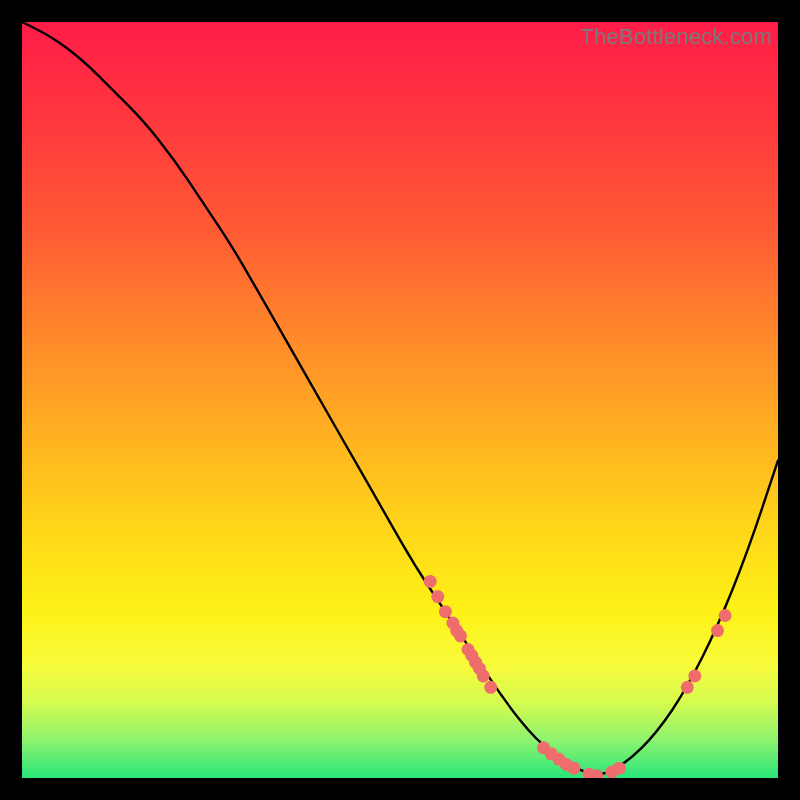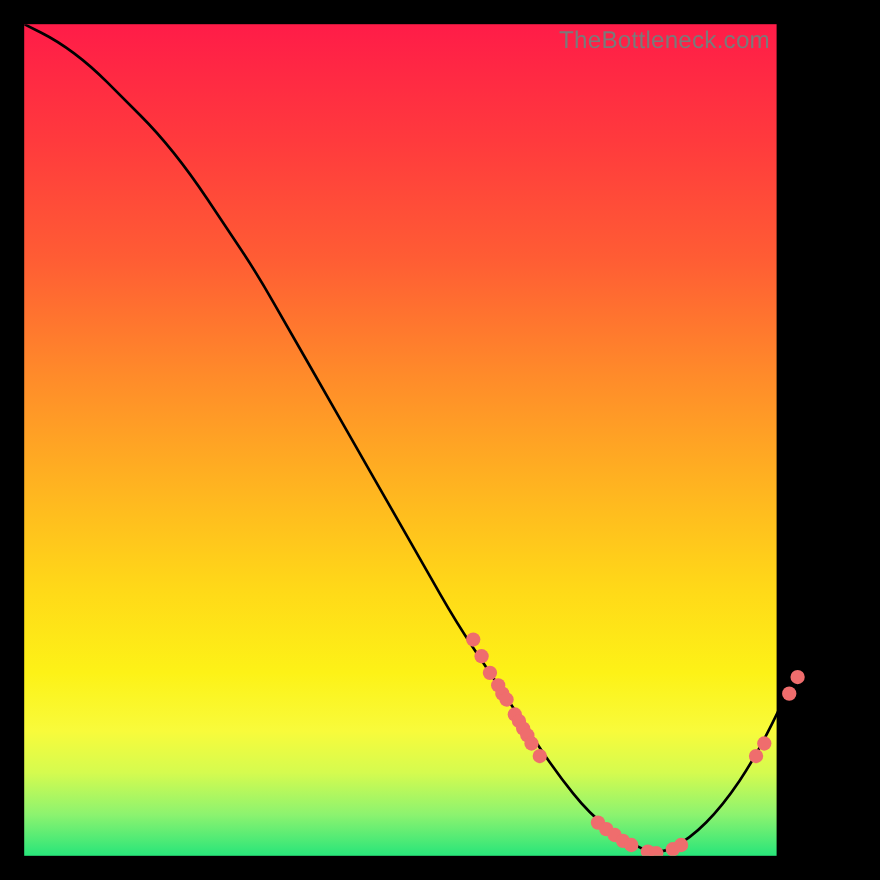--- a/index.html
+++ b/index.html
@@ -14,21 +14,21 @@
   .frame {
     position: relative;
     width: 800px;
     height: 800px;
     background: #000;
   }
   .plot {
     position: absolute;
     left: 22px;
     top: 22px;
-    width: 684px;
+    width: 756px;
     height: 756px;
     
     background: linear-gradient(
       to bottom,
       #ff1c48 0%,
       #ff3a3d 14%,
       #ff5c34 28%,
       #ff8a2a 42%,
       #ffb520 56%,
       #ffd918 68%,

